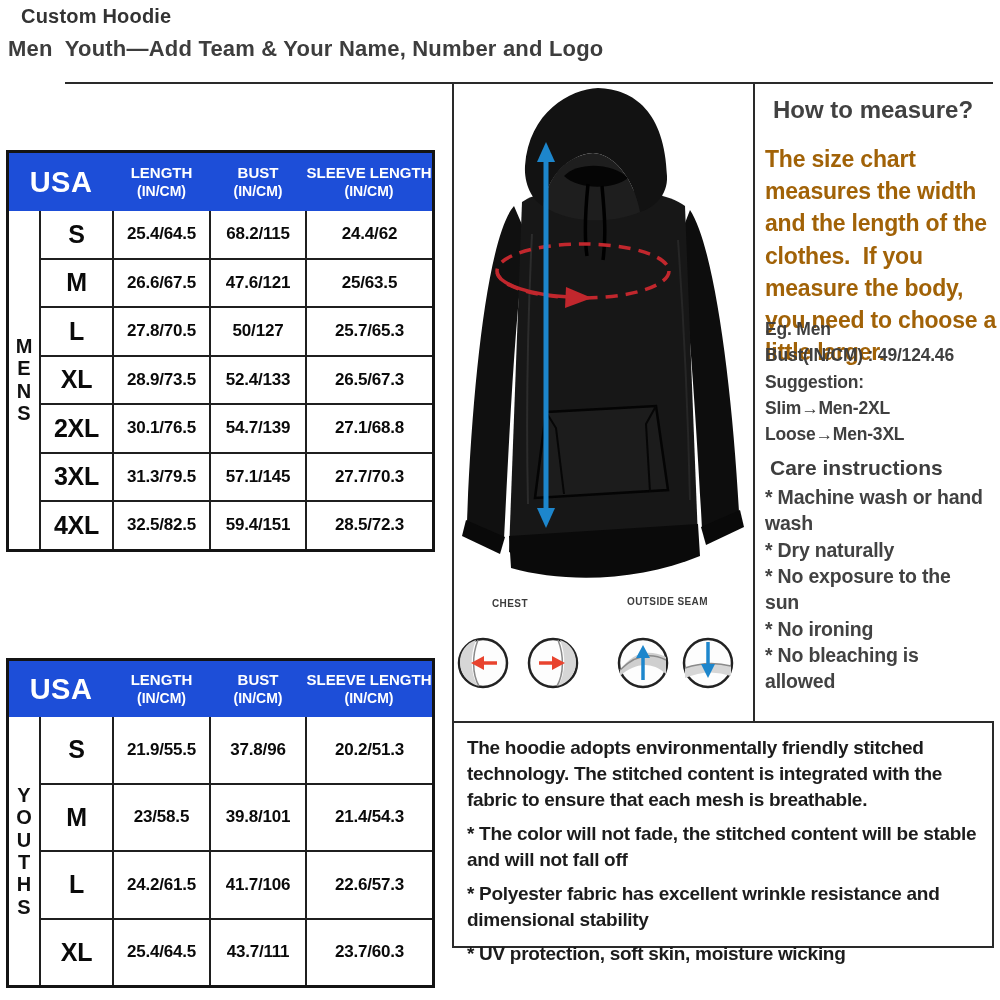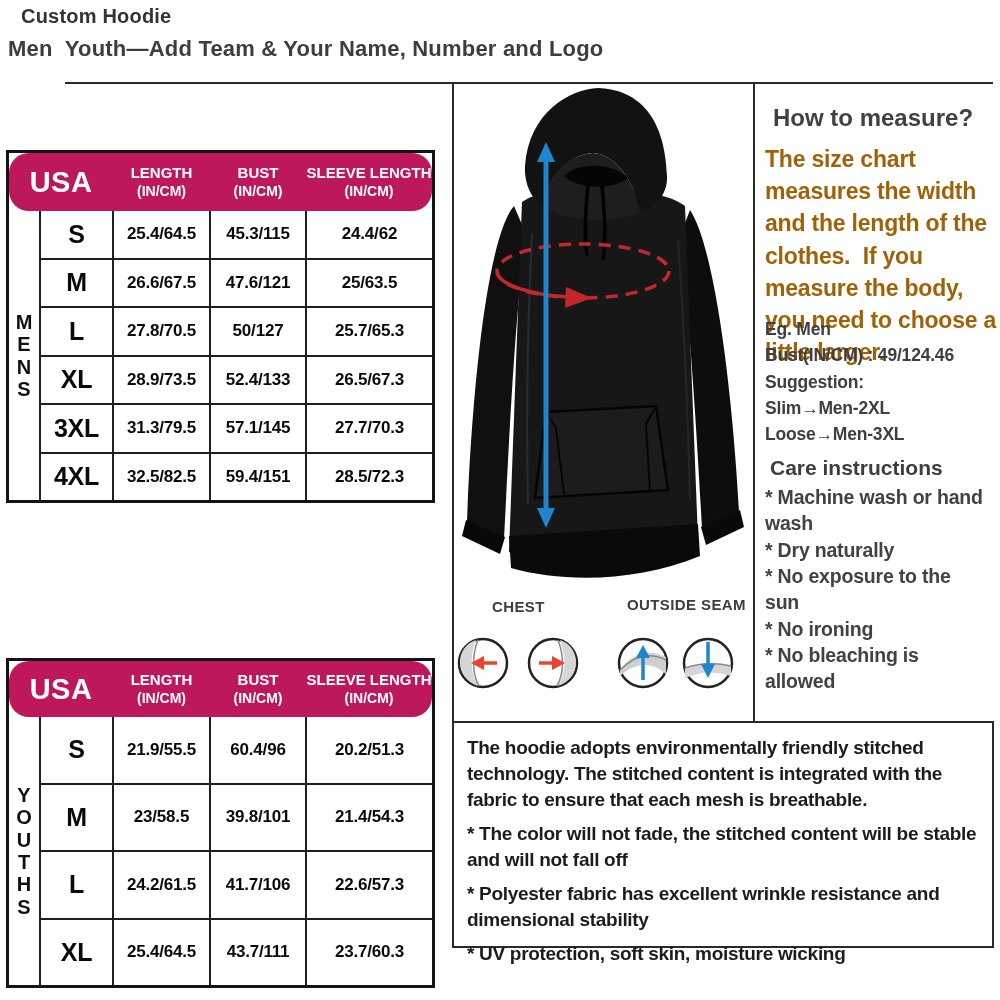--- a/index.html
+++ b/index.html
@@ -17,21 +17,21 @@
   .line{background:#2a2a2a;}
   .l-top{left:65px;top:82px;width:928px;height:2px;}
   .l-left{left:452px;top:82px;width:2px;height:866px;}
   .l-mid{left:753px;top:82px;width:2px;height:641px;}
   .l-h720{left:452px;top:721px;width:542px;height:2px;}
   .l-h946{left:452px;top:946px;width:542px;height:2px;}
   .l-right{left:992px;top:721px;width:2px;height:227px;}
 
   
   .size-table{border:3px solid #141414;background:#fff;width:429px;box-sizing:border-box;}
-  .st-header{display:flex;background:#be185d;color:#fff;align-items:center;border-radius:20px;}
+  .st-header{display:flex;background:#1d4ed8;color:#fff;align-items:center;}
   .st-header.h-mens{height:58px;}
   .st-header.h-youths{height:56px;}
   .st-usa{width:104px;text-align:center;font-size:29px;font-weight:bold;letter-spacing:.5px;}
   .st-col{text-align:center;font-weight:bold;font-size:15px;line-height:1.25;}
   .st-col .unit{font-size:14px;}
   .st-col.c-len{width:97px;}
   .st-col.c-bust{width:96px;}
   .st-col.c-slv{flex:1;}
   .st-body{display:flex;background:#fff;}
   .st-vlabel{width:30px;border-right:2px solid #1f1f1f;display:flex;align-items:center;justify-content:center;}
@@ -45,28 +45,28 @@
   .st-body tr:first-child td{border-top:none;}
   .st-body tr:last-child td{border-bottom:none;border-radius:23px;}
   .t-mens td{height:44.5px;}
   .t-youths td{height:63.5px;}
   col.c0{width:72px;} col.c1{width:97px;} col.c2{width:96px;}
 
   #mens-table{left:6px;top:150px;}
   #youths-table{left:6px;top:658px;}
 
   
-  .mp-heading{left:773px;top:104px;width:222px;font-size:24px;font-weight:bold;color:#414141;}
+  .mp-heading{left:773px;top:96px;width:222px;font-size:24px;font-weight:bold;color:#414141;}
   .mp-body{left:765px;top:143px;width:232px;font-size:23px;font-weight:bold;color:#a16207;line-height:1.4;letter-spacing:-0.2px;}
   .mp-example{left:765px;top:316px;width:232px;font-size:17.5px;font-weight:bold;color:#3f3f3f;line-height:1.5;letter-spacing:-0.2px;}
   .mp-care-h{left:770px;top:456px;font-size:21px;font-weight:bold;color:#3d3d3d;}
   .mp-care{left:765px;top:484px;width:224px;font-size:19.5px;font-weight:bold;color:#424242;line-height:1.35;letter-spacing:-0.2px;}
 
   
-  .diag-label{font-size:15px;font-weight:bold;color:#3c3c3c;letter-spacing:.4px;}
+  .diag-label{font-size:10px;font-weight:bold;color:#3c3c3c;letter-spacing:.4px;}
   #chest-label{left:492px;top:598px;}
   #seam-label{left:627px;top:596px;}
 
   
   .desc{left:459px;top:727px;width:528px;font-size:19px;font-weight:bold;color:#1c1c1c;
     line-height:1.37;letter-spacing:-0.3px;}
   .desc div{margin:8px;}
 </style>
 </head>
 <body>
@@ -110,40 +110,46 @@
       <colgroup>
           <col class="c0">
           <col class="c1">
           <col class="c2">
           <col>
         </colgroup>
       <tbody>
           <tr>
             <td>S</td>
             <td>25.4/64.5</td>
-            <td>45.3/115</td>
+            <td>68.2/115</td>
             <td>24.4/62</td>
           </tr>
           <tr>
             <td>M</td>
             <td>26.6/67.5</td>
             <td>47.6/121</td>
             <td>25/63.5</td>
           </tr>
           <tr>
             <td>L</td>
             <td>27.8/70.5</td>
             <td>50/127</td>
             <td>25.7/65.3</td>
           </tr>
           <tr>
             <td>XL</td>
             <td>28.9/73.5</td>
             <td>52.4/133</td>
             <td>26.5/67.3</td>
+          </tr>
+          <tr>
+            <td>2XL</td>
+            <td>30.1/76.5</td>
+            <td>54.7/139</td>
+            <td>27.1/68.8</td>
           </tr>
           <tr>
             <td>3XL</td>
             <td>31.3/79.5</td>
             <td>57.1/145</td>
             <td>27.7/70.3</td>
           </tr>
           <tr>
             <td>4XL</td>
             <td>32.5/82.5</td>
@@ -186,21 +192,21 @@
       <colgroup>
           <col class="c0">
           <col class="c1">
           <col class="c2">
           <col>
         </colgroup>
       <tbody>
           <tr>
             <td>S</td>
             <td>21.9/55.5</td>
-            <td>60.4/96</td>
+            <td>37.8/96</td>
             <td>20.2/51.3</td>
           </tr>
           <tr>
             <td>M</td>
             <td>23/58.5</td>
             <td>39.8/101</td>
             <td>21.4/54.3</td>
           </tr>
           <tr>
             <td>L</td>

